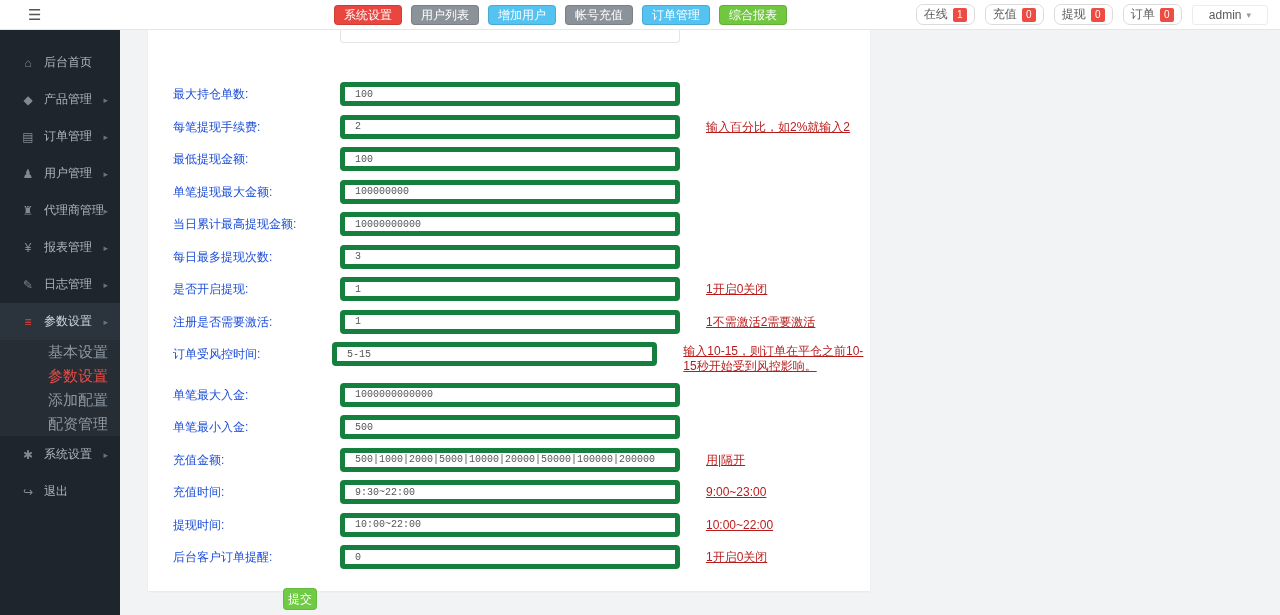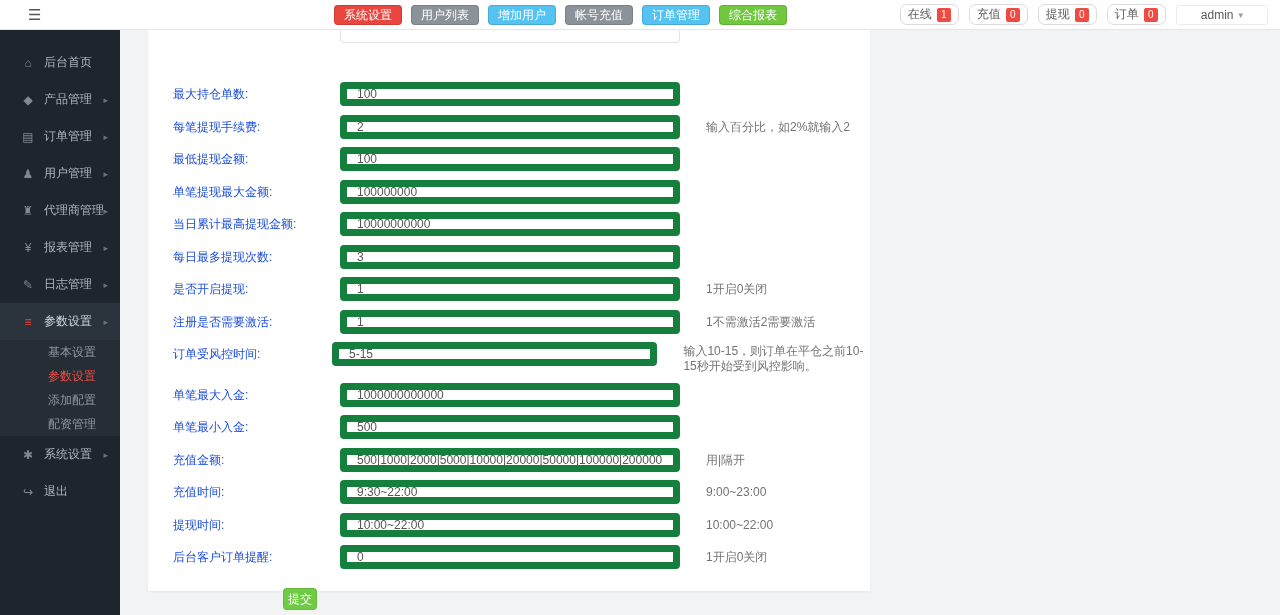--- a/index.html
+++ b/index.html
@@ -7,43 +7,43 @@
   .screen { position:relative; width:1280px; height:615px; background:#f2f3f5; overflow:hidden; }
 
   
   .topbar { position:absolute; left:0; top:0; width:1280px; height:30px; background:#ffffff; border-bottom:1px solid #e6e6e6; z-index:5; }
   .hamburger { position:absolute; left:28px; top:6px; font-size:15px; color:#555; cursor:pointer; line-height:18px; }
   .quick-buttons { position:absolute; left:334px; top:5px; display:flex; gap:9px; }
   .qbtn { border:1px solid rgba(0,0,0,0.12); border-radius:4px; color:#fff; font-size:12px; height:20px; padding:0 9px; line-height:18px; cursor:pointer; font-family:inherit; }
   .status-area { position:absolute; right:12px; top:4px; display:flex; gap:10px; align-items:center; }
   .status-box { display:flex; align-items:center; gap:5px; border:1px solid #dcdcdc; border-radius:7px; background:#fff; height:21px; padding:0 7px; font-size:12px; color:#5a5a5a; cursor:pointer; }
   .status-badge { display:inline-block; min-width:14px; height:14px; line-height:14px; text-align:center; border-radius:2px; color:#fff; font-size:10px; padding:0 2px; }
-  .admin-box { display:flex; align-items:center; gap:5px; border:1px solid #ececec; border-radius:3px; height:20px; padding:0 24px; font-size:12px; color:#5a5a5a; cursor:pointer; background:#fff; }
+  .admin-box { display:flex; align-items:center; gap:5px; border:1px solid #ececec; border-radius:3px; height:20px; padding:0 16px; font-size:12px; color:#5a5a5a; cursor:pointer; background:#fff; }
   .admin-caret { font-size:9px; color:#999; }
 
   
   .sidebar { position:absolute; left:0; top:30px; width:120px; height:585px; background:#1f252c; padding-top:14px; }
   .side-item { position:relative; height:37px; display:flex; align-items:center; padding-left:20px; color:#adb6bf; font-size:12px; cursor:pointer; }
   .side-icon { width:16px; text-align:center; margin-right:8px; font-size:12px; color:#7f8a94; }
   .side-caret { position:absolute; right:12px; font-size:9px; color:#6a737d; }
   .side-item.active { background:#2b333c; color:#cdd5dd; }
   .side-item.active .side-icon { color:#e9463f; }
   .side-submenu { background:#262d35; }
-  .side-subitem { height:24px; line-height:24px; padding-left:48px; font-size:12px; color:#8e98a3; cursor:pointer; }
+  .side-subitem { height:24px; line-height:24px; padding-left:48px; font-size:15px; color:#8e98a3; cursor:pointer; }
   .side-subitem.active { color:#ea4c44; }
 
   
   .content { position:absolute; left:120px; top:30px; width:1160px; height:585px; background:#f2f3f5; }
   .card { position:absolute; left:28px; top:0; width:722px; height:561px; background:#fff; box-shadow:0 1px 2px rgba(0,0,0,0.05); }
   .partial-input { position:absolute; left:192px; top:0; width:340px; height:13px; border:1px solid #e4e4e4; border-top:none; border-radius:0 0 4px 4px; background:#fff; }
   .form-rows { position:absolute; left:0; top:52px; width:100%; display:flex; flex-direction:column; }
   .form-row { display:flex; align-items:flex-start; padding-left:25px; margin-bottom:8.5px; min-height:24px; }
   .field-label { width:167px; font-size:12px; color:#1d4ed8; line-height:24px; }
-  .field-input { width:340px; height:24px; border:7px solid #15803d; border-radius:4px; padding:0 10px; font-size:12px; color:#555; font-family:Liberation Sans, sans-serif; outline:none; background:#fff; }
-  .field-hint { margin-left:26px; font-size:12px; color:#737373; line-height:24px; }
+  .field-input { width:340px; height:24px; border:5px solid #15803d; border-radius:4px; padding:0 10px; font-size:10px; color:#555; font-family:Liberation Mono, monospace; outline:none; background:#fff; }
+  .field-hint { margin-left:26px; font-size:12px; color:#b91c1c; line-height:24px;text-decoration:underline; }
   .form-row.wrap-hint { }
   .form-row.wrap-hint .field-hint { width:196px; line-height:15px; padding-top:2px; }
   .submit-btn { margin:10.5px 0 0 135px; width:34px; height:22px; border:1px solid rgba(0,0,0,0.08); border-radius:4px; color:#fff; font-size:12px; cursor:pointer; font-family:inherit; line-height:18px; }
 </style>
 </head>
 <body>
 
 <div class="screen">
 
   <header class="topbar">

